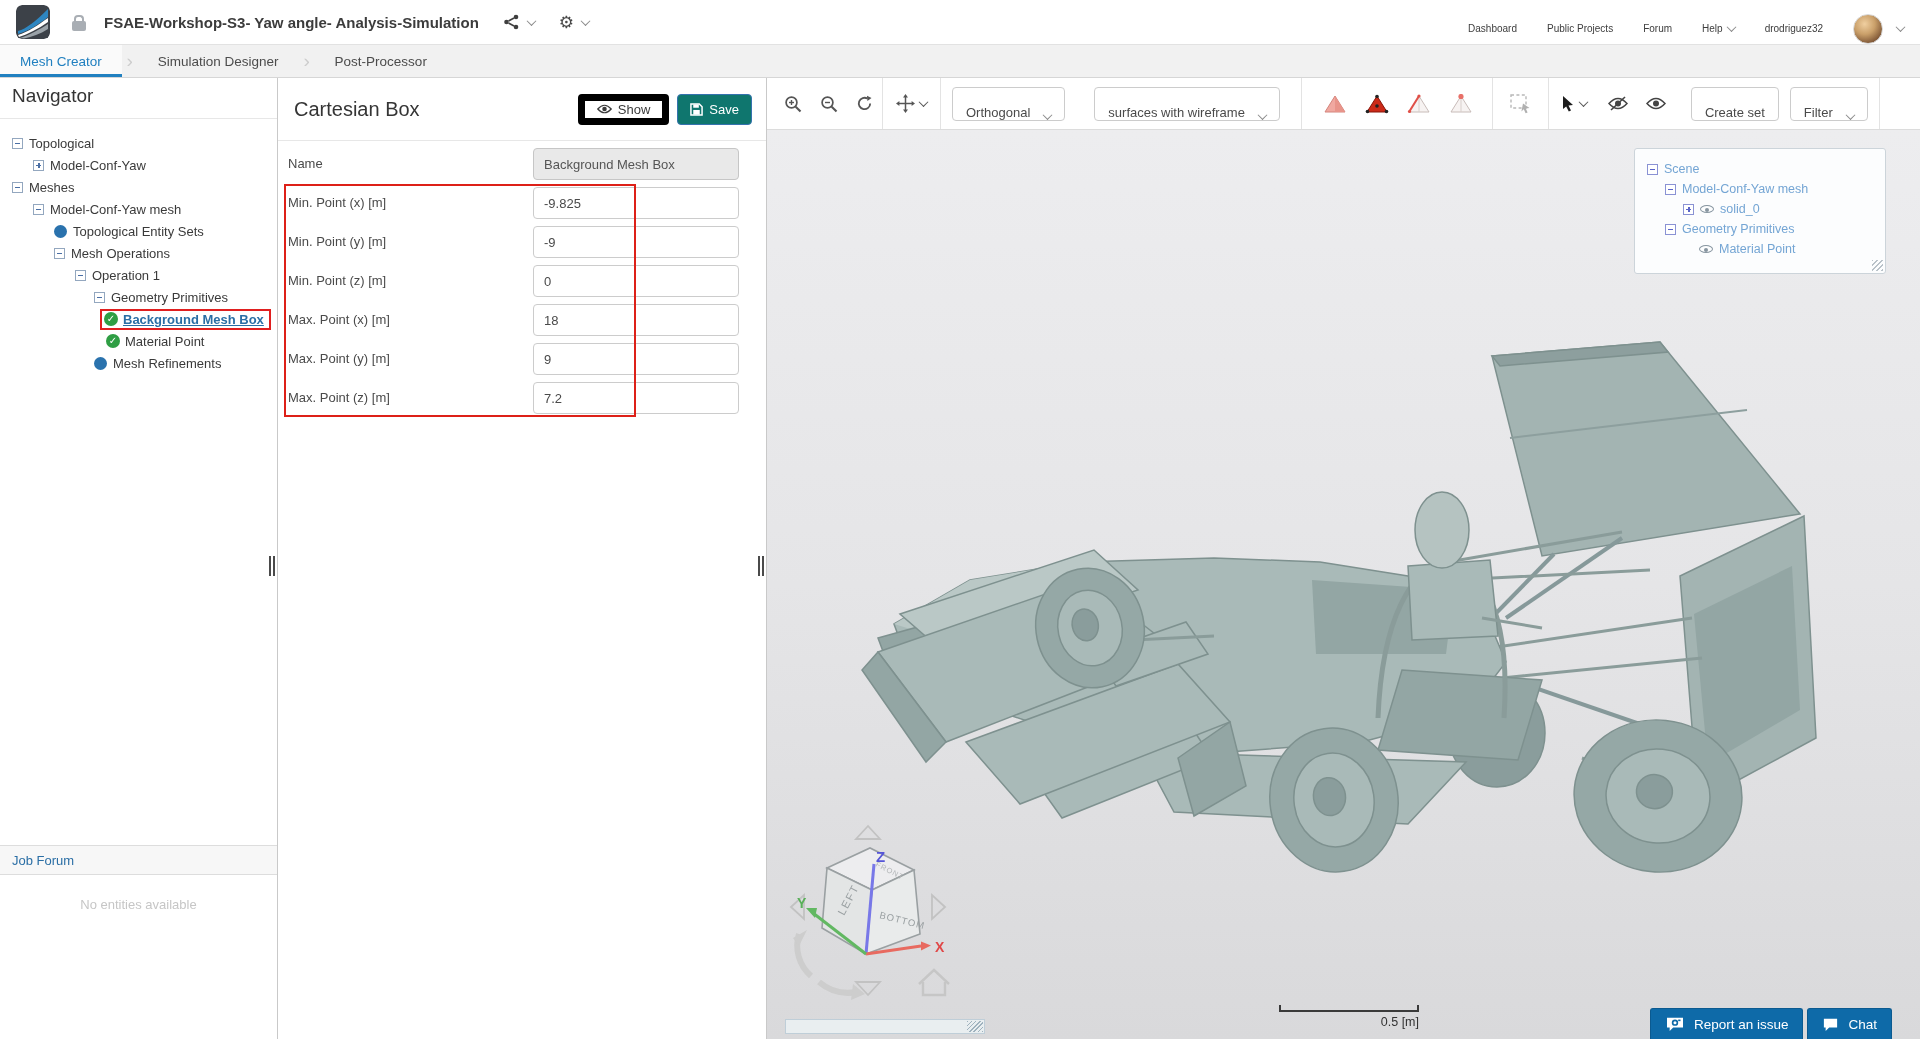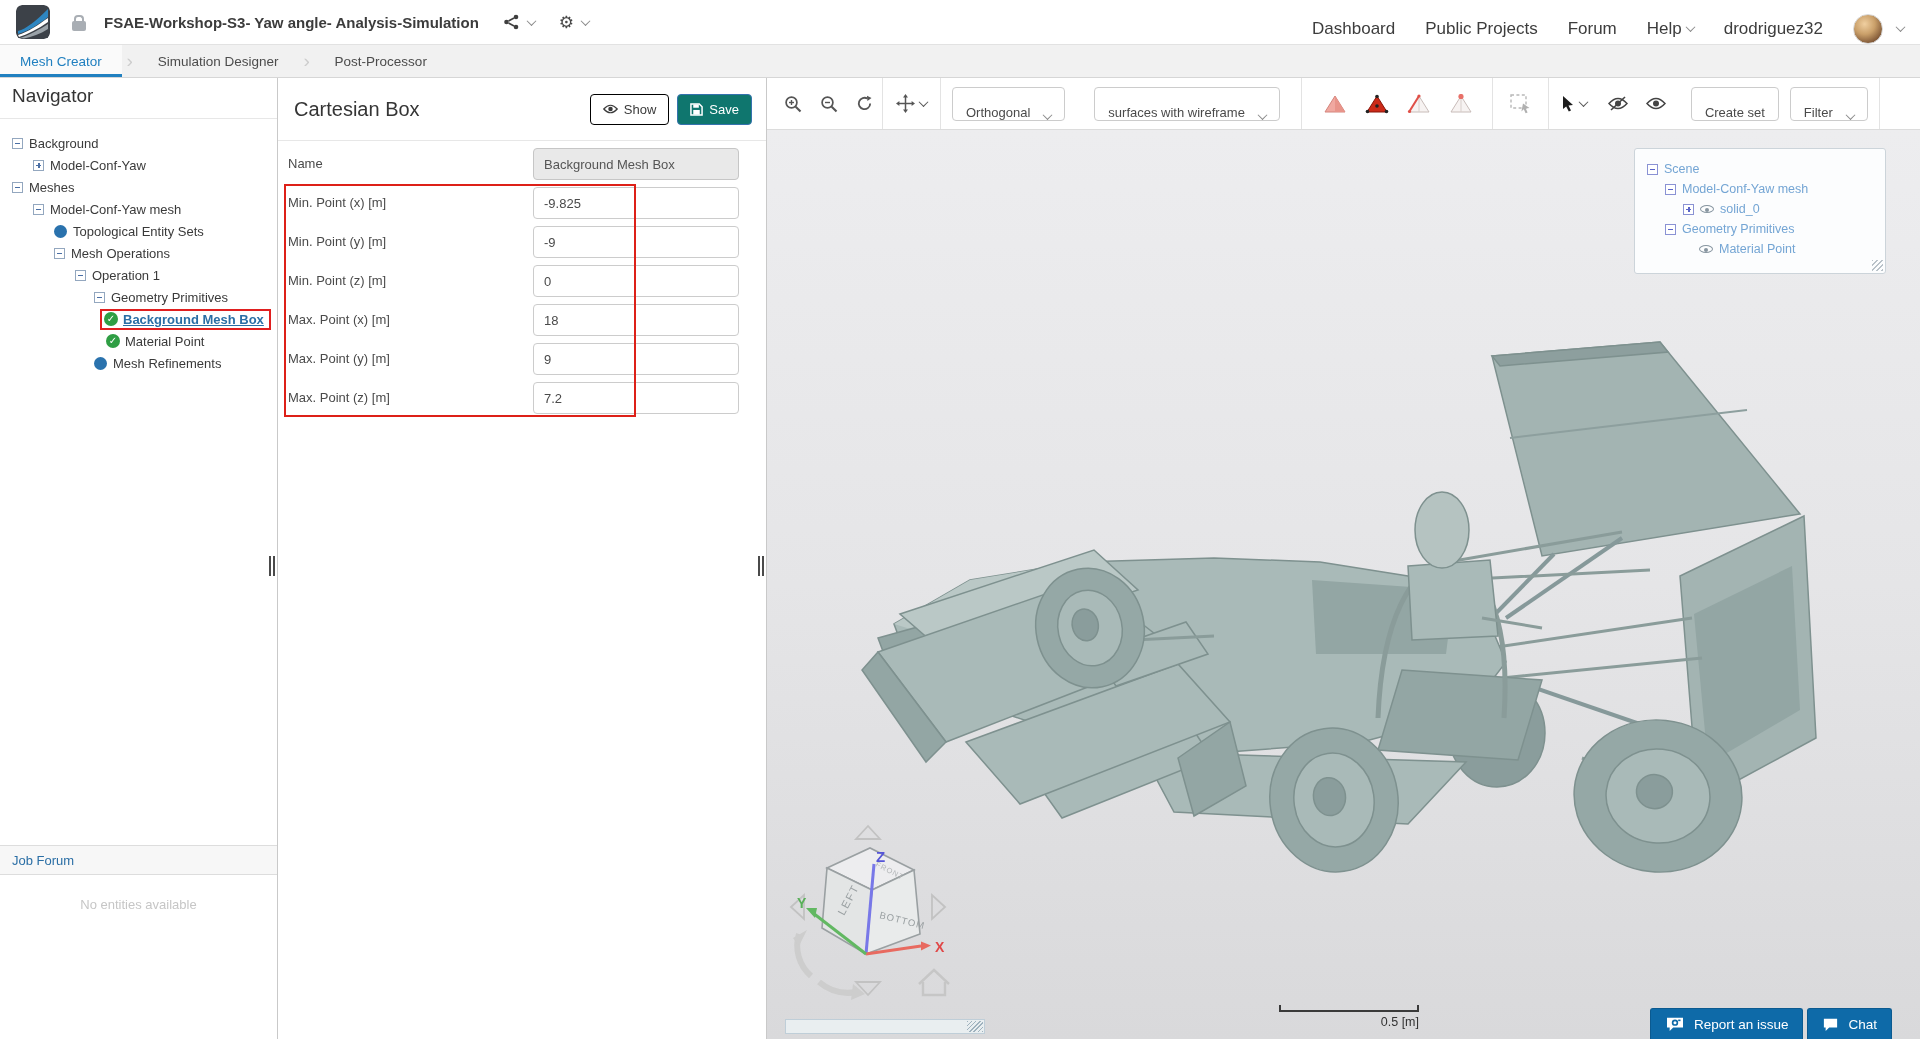--- a/index.html
+++ b/index.html
@@ -13,21 +13,21 @@
   .lock { position:relative; width:14px; height:10px; background:#a9aeb4; border-radius:2px;
           margin:8px 0 0 22px; flex:none; }
   .lock::before { content:''; position:absolute; left:2.2px; top:-6px; width:6px; height:7px;
           border:2px solid #a9aeb4; border-bottom:none; border-radius:4px 4px 0 0; }
   .ptitle { margin-left:18px; font-size:15px; font-weight:bold; color:#3c3c3c; }
   .hgrp { display:flex; align-items:center; margin-left:24px; gap:3px; cursor:pointer; }
   .gear-glyph { font-size:17px; color:#4a4a4a; line-height:1; }
   .chev { width:7px; height:7px; border-right:1.6px solid #8a8a8a; border-bottom:1.6px solid #8a8a8a;
           transform:rotate(45deg) translate(-1px,-1px); display:inline-block; margin-left:5px; flex:none;}
   .chev.dark { border-color:#555; }
-  .hnav { margin-left:auto; display:flex; align-items:center; gap:30px; font-size:17px; color:#3d3d3d;margin-top:13px; }
+  .hnav { margin-left:auto; display:flex; align-items:center; gap:30px; font-size:10px; color:#3d3d3d;margin-top:13px; }
   .hnav .navlink { cursor:pointer; display:flex; align-items:center; }
   .avatar { width:30px; height:30px; border-radius:50%; flex:none;
     background:radial-gradient(circle at 38% 32%, #f0cfa0 0%, #caa06a 40%, #7c5434 78%, #4e3420 100%);
     border:1px solid #d8d8d8; }
 
   
   .tabs { height:33px; background:#f1f1f1; border-bottom:1px solid #d6d6d6; display:flex;
           align-items:stretch; font-size:13.5px; color:#4c4c4c; }
   .tab { padding:0 20px; display:flex; align-items:center; cursor:pointer; }
   .tab.active { color:#2180c0; background:#fafafa; box-shadow:inset 0 -3px 0 #2180c0; }
@@ -59,21 +59,21 @@
            border-bottom:1px solid #ddd; color:#2a6ea5; font-size:13px; padding-left:12px; }
   .job-empty { margin-top:22px; text-align:center; color:#c6c6c6; font-size:13px; }
   .split { position:absolute; right:2px; top:478px; width:6px; height:20px;
            border-left:2px solid #4a4a4a; border-right:2px solid #4a4a4a; cursor:col-resize; }
 
   .form-panel { width:489px; border-right:1px solid #c9c9c9; position:relative; background:#fff; flex:none;}
   .fhdr { height:62px; display:flex; align-items:center; padding:0 14px 0 16px; }
   .ftitle { font-size:20px; color:#353535; flex:1; }
   .btn { height:31px; border-radius:4px; font-size:13px; display:inline-flex; align-items:center;
          gap:6px; padding:0 12px; cursor:pointer; font-family:inherit; }
-  .btn-show { border:1px solid #000000; background:#fff; color:#3a3a3a; margin-right:8px; }
+  .btn-show { border:7px solid #000000; background:#fff; color:#3a3a3a; margin-right:8px; }
   .btn-save { border:1px solid #3572ae; background:#0f766e; color:#fff; }
   .fdiv { border-top:1px solid #e7e7e7; }
   .frows { position:relative; padding-top:4px;text-decoration:underline; }
   .frow { position:relative; height:39px; }
   .flabel { position:absolute; left:10px; top:11px; font-size:13px; color:#4a4a4a; }
   .frow input { position:absolute; left:255px; top:3px; width:206px; height:32px;
      border:1px solid #ccc; border-radius:4px; padding:0 10px; font-size:13px; color:#4a4a4a;
      background:#fff; font-family:inherit; }
   .frow input.ro { background:#e9e9e9; border-color:#c6c6c6; color:#555; }
   .red-rect { position:absolute; left:6px; top:43px; width:352px; height:233px;
@@ -179,21 +179,21 @@
   <div class="tab">Post-Processor</div>
 </div>
 
 <div class="main">
 
   <div class="nav-panel">
     <div class="nav-title">Navigator</div>
     <div class="tree">
       <div class="trow lv0">
         <span class="exp"></span>
-        <span>Background</span>
+        <span>Topological</span>
         </div>
       <div class="trow lv1">
         <span class="exp plus"></span>
         <span>Model-Conf-Yaw</span>
         </div>
       <div class="trow lv0">
         <span class="exp"></span>
         <span>Meshes</span>
         </div>
       <div class="trow lv1">

